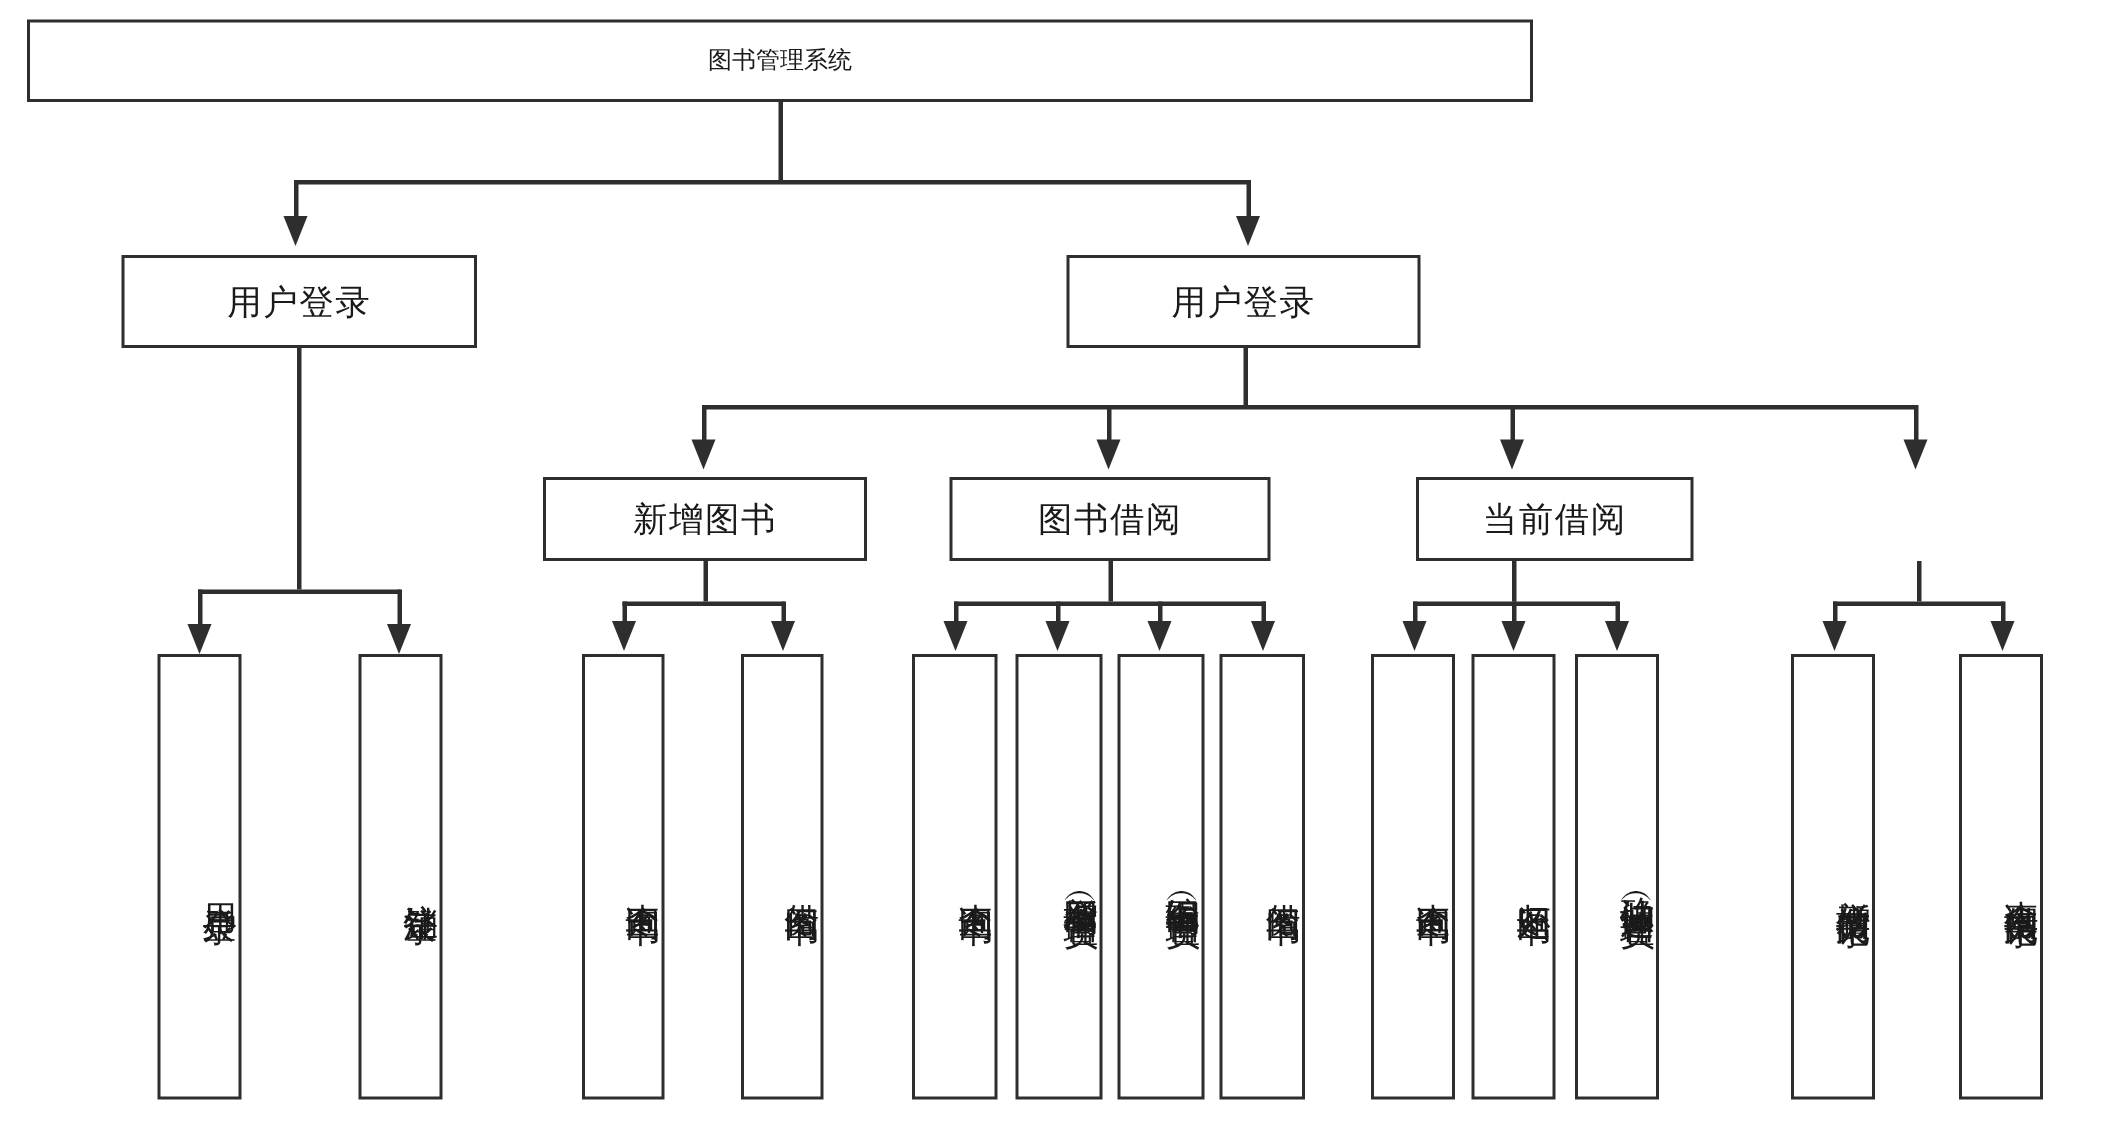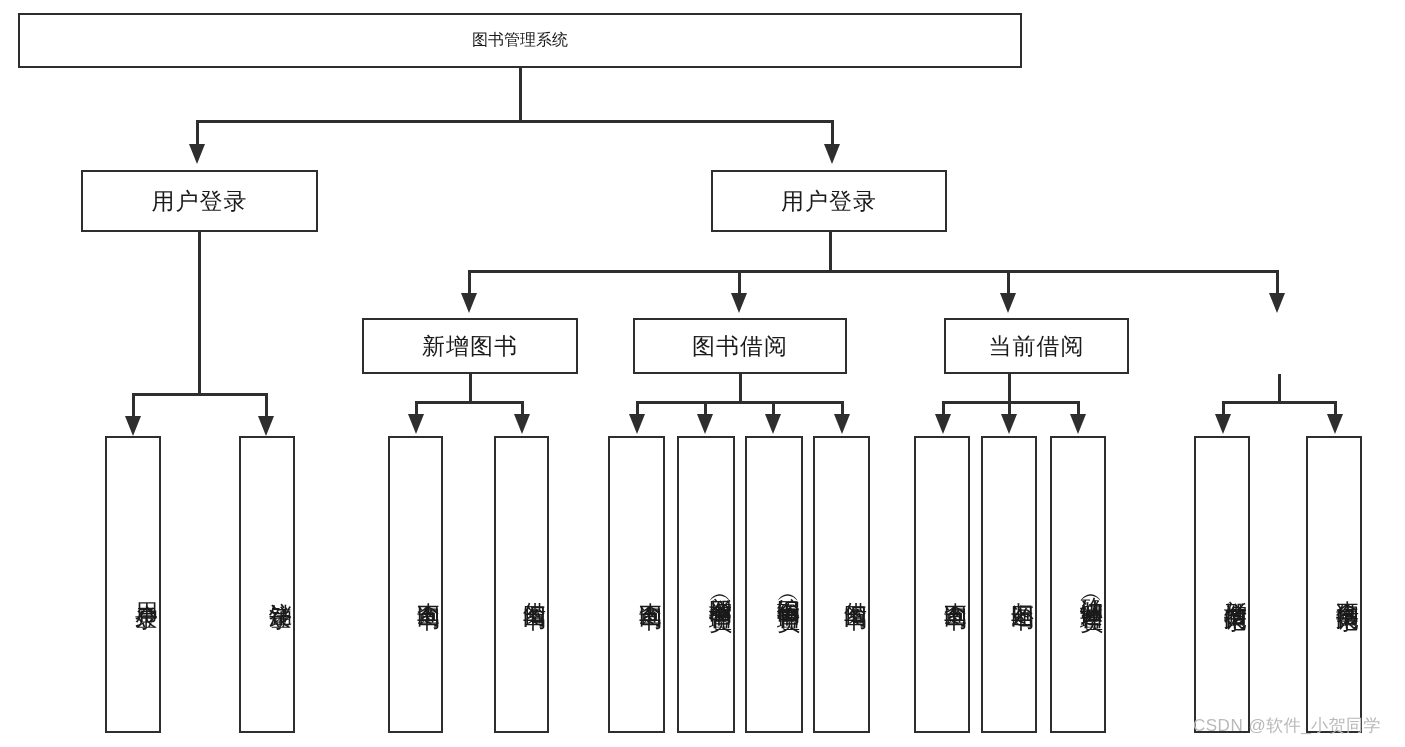--- a/index.html
+++ b/index.html
@@ -194,15 +194,14 @@
     <span class="vlabel">确认归还（管理员）</span>
   </div>
 
   <div class="node v" style="left:1194px; top:436px; width:56px; height:297px;">
     <span class="vlabel">新增借阅记录</span>
   </div>
   <div class="node v" style="left:1306px; top:436px; width:56px; height:297px;">
     <span class="vlabel">查询借阅记录</span>
   </div>
 
-  <div class="watermark" style="left:1193px; top:714px;">CSDN @软件_小贺同学</div>
 
 </div>
 
 </body></html>

